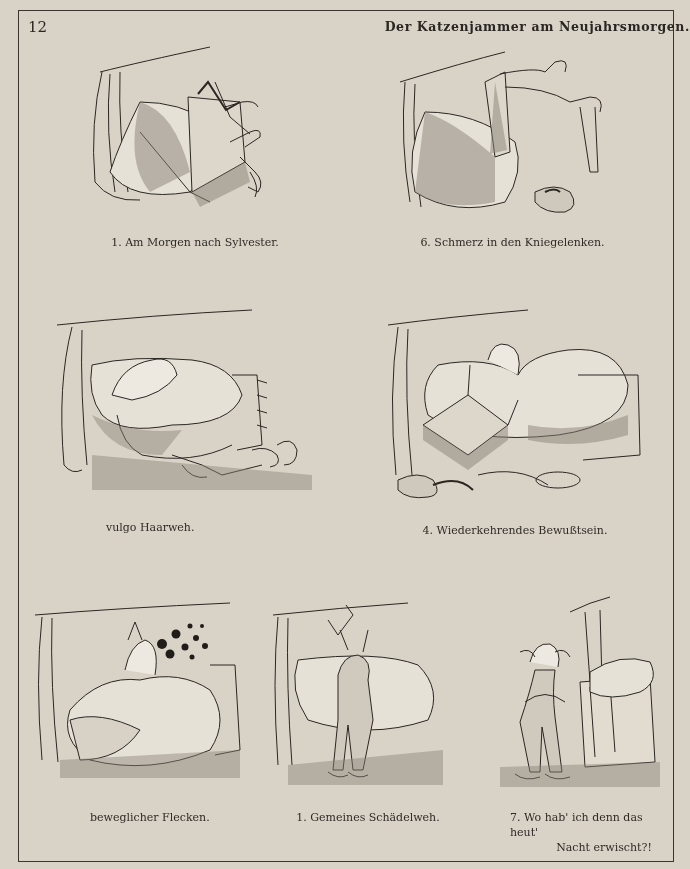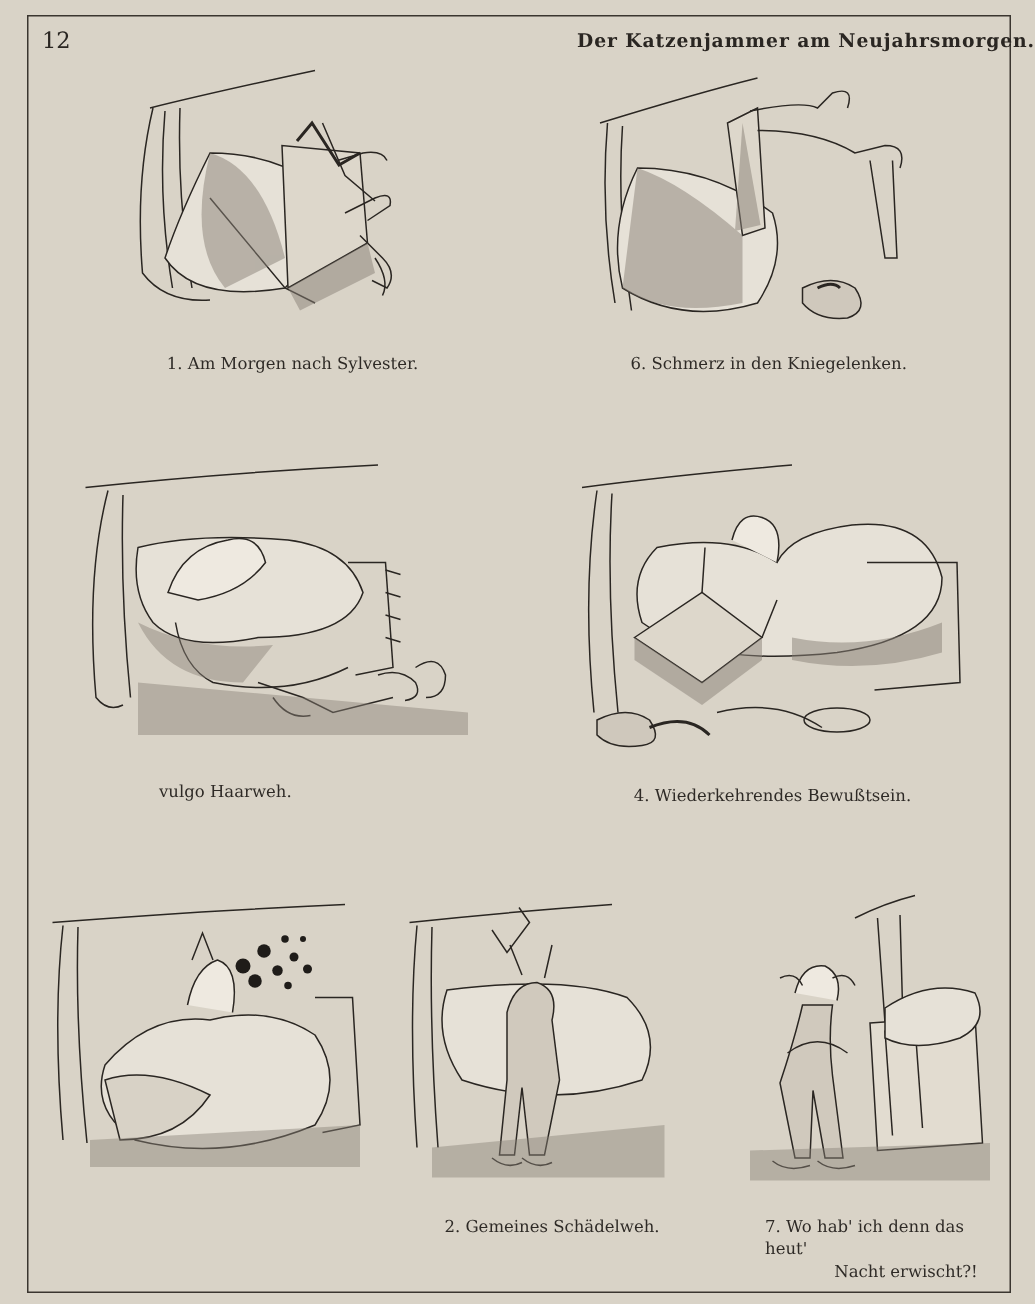--- a/index.html
+++ b/index.html
@@ -166,40 +166,41 @@
       <circle cx="175" cy="46" r="3"></circle>
       <circle cx="140" cy="54" r="4.5"></circle>
       <circle cx="162" cy="57" r="2.5"></circle>
     </g>
     <g fill="#8a8278" opacity="0.45">
       <path d="M30 160 L210 150 L210 178 L30 178Z"></path>
     </g>
   </svg>
 </div>
 <div class="caption caption-left" style="left:34px;top:810px;width:240px;">
+  <div style="padding-left:56px;">beweglicher Flecken.</div>
 </div>
 
 <div class="panel" style="left:268px;top:600px;">
   <svg width="185" height="190" viewBox="0 0 185 190">
     <g stroke="#2a2622" fill="none" stroke-width="1">
       <path d="M5 15 Q70 8 140 3"></path>
       <path d="M10 17 Q4 80 10 165"></path>
       <path d="M20 18 Q18 85 24 165"></path>
       <path d="M30 60 Q20 90 40 120 Q100 140 160 120 Q175 90 150 65 Q110 50 30 60Z" fill="#e6e1d7"></path>
       <path d="M70 75 Q75 55 90 55 Q105 60 100 80 L105 120 L95 170 L85 170 L80 125 L75 170 L65 170 L70 120 Z" fill="#d0c9bd"></path>
       <path d="M80 50 L72 30 M95 52 L100 30"></path>
       <path d="M60 20 L70 35 L85 15 L78 5"></path>
       <path d="M60 172 Q70 180 80 175 M80 172 Q90 180 100 175"></path>
     </g>
     <g fill="#8a8278" opacity="0.45">
       <path d="M20 165 L175 150 L175 185 L20 185Z"></path>
     </g>
   </svg>
 </div>
-<div class="caption" style="left:268px;top:810px;width:200px;">2. Gemeines Schädelweh.</div>
+<div class="caption" style="left:268px;top:810px;width:200px;">1. Gemeines Schädelweh.</div>
 
 <div class="panel" style="left:490px;top:592px;">
   <svg width="175" height="200" viewBox="0 0 175 200">
     <g stroke="#2a2622" fill="none" stroke-width="1">
       <path d="M80 20 Q100 10 120 5"></path>
       <path d="M95 20 L100 90 M110 18 L112 90"></path>
       <path d="M90 90 L160 85 L165 170 L95 175 Z" fill="#e2dcd0"></path>
       <path d="M100 95 L105 165 M120 92 L125 160"></path>
       <path d="M100 80 Q130 60 160 70 Q170 90 150 100 Q120 110 100 100Z" fill="#e6e1d7"></path>
       <path d="M40 70 Q45 50 60 52 Q72 58 68 75" fill="#eee9e0"></path>

